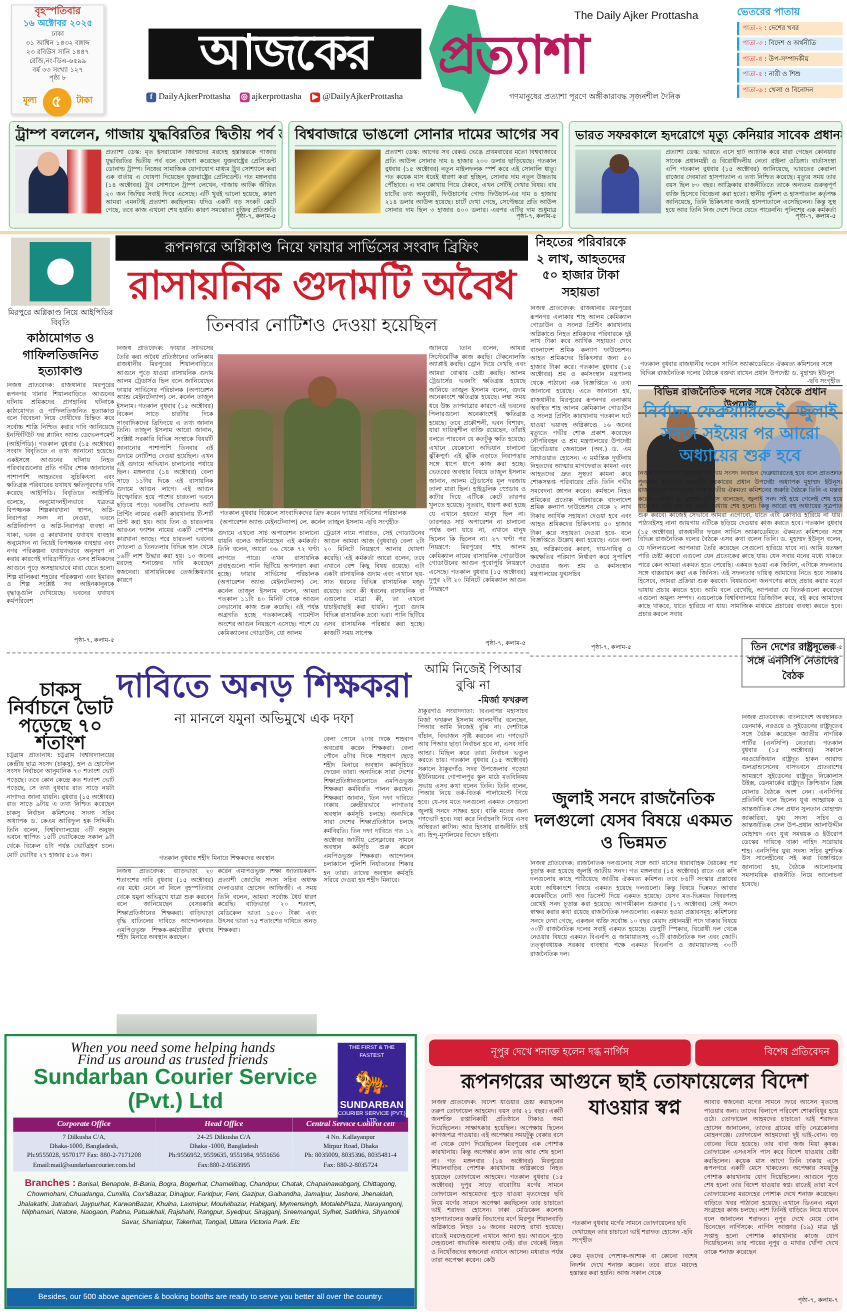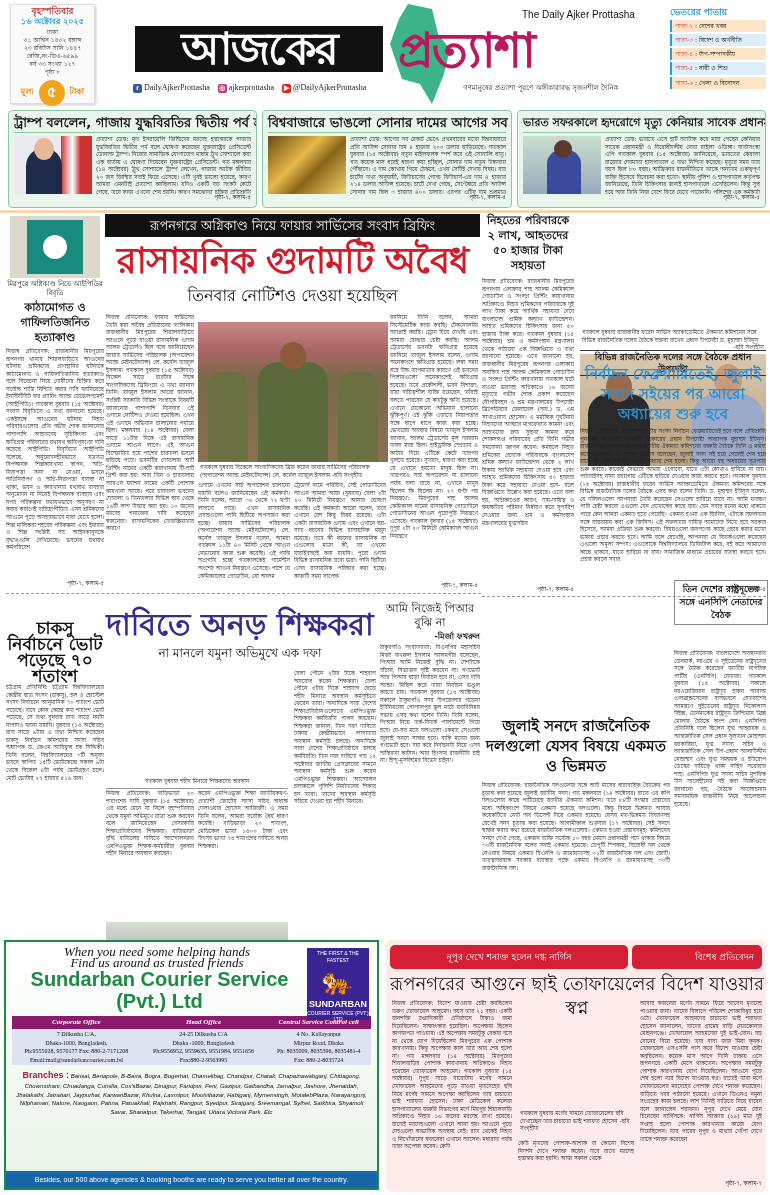--- a/index.html
+++ b/index.html
@@ -231,19 +231,19 @@
     </tr>
   </tbody>
     </table>
   <div class="branches"><b>Branches :</b> <span>Barisal, Benapole, B-Baria, Bogra, Bogerhat, Chamelibag, Chandpur, Chatak, Chapainawabganj, Chittagong, Chowmohani, Chuadanga, Cumilla, Cox'sBazar, Dinajpur, Faridpur, Feni, Gazipur, Gaibandha, Jamalpur, Jashore, Jhenaidah, Jhalakathi, Jatrabari, Jaypurhat, KarwanBazar, Khulna, Laxmipur, Moulvibazar, Habiganj, Mymensingh, MotalebPlaza, Narayangonj, Nilphamari, Natore, Naogaon, Pabna, Patuakhali, Rajshahi, Rangpur, Syedpur, Sirajganj, Sreemangal, Sylhet, Satkhira, Shyamoli Savar, Shariatpur, Takerhat, Tangail, Uttara Victoria Park. Etc</span></div>
   <div class="foot">Besides, our 500 above agencies &amp; booking booths are ready to serve you better all over the country.</div>
 </div>
 
 <div class="abs pinkbox"></div>
 <div class="abs redtab" style="left:390px;width:238px">নূপুর দেখে শনাক্ত হলেন দগ্ধ নার্গিস</div>
 <div class="abs redtab" style="left:632px;width:130px;text-align:right;padding-right:8px">বিশেষ প্রতিবেদন</div>
-<div class="abs" style="left:390px;top:972px;width:374px;text-align:center;font-size:18px;font-weight:normal;line-height:24px">রূপনগরের আগুনে ছাই তোফায়েলের বিদেশ যাওয়ার স্বপ্ন</div>
+<div class="abs" style="left:390px;top:972px;width:374px;text-align:center;font-size:18px;font-weight:bold;line-height:24px">রূপনগরের আগুনে ছাই তোফায়েলের বিদেশ যাওয়ার স্বপ্ন</div>
 <div class="abs txt" style="left:392px;top:1000px;width:120px;height:190px;overflow:hidden">নিজস্ব প্রতিবেদক: বিদেশ যাওয়ার চেষ্টা করছিলেন তরুণ তোফায়েল আহমেদ। বয়স তার ২১ বছর। একটি জনশক্তি রপ্তানিকারী প্রতিষ্ঠানে টাকাও জমা দিয়েছিলেন। সাক্ষাৎকার হয়েছিল। অপেক্ষায় ছিলেন কাগজপত্র পাওয়ার। এই অপেক্ষার সময়টুকু বেকার বসে না থেকে যোগ দিয়েছিলেন মিরপুরের এক পোশাক কারখানায়। কিন্তু অপেক্ষার কাল তার আর শেষ হলো না। গত মঙ্গলবার (১৪ অক্টোবর) মিরপুরের শিয়ালবাড়ির পোশাক কারখানায় অগ্নিকাণ্ডে নিহত হয়েছেন তোফায়েল আহমেদ। গতকাল বুধবার (১৫ অক্টোবর) দুপুর সাড়ে বারোটায় মর্গের সামনে তোফায়েল আহমেদের পুড়ে যাওয়া মৃতদেহের ছবি নিয়ে মর্গের সামনে অপেক্ষা করছিলেন তার চাচাতো ভাই শরাফত হোসেন। ঢাকা মেডিকেল কলেজ হাসপাতালের জরুরি বিভাগের মর্গে মিরপুর শিয়ালবাড়ি অগ্নিকাণ্ডে নিহত ১৬ জনের মরদেহ রাখা হয়েছে। রাতেই মরদেহগুলো এখানে আনা হয়। আগুনে পুড়ে দেহগুলো স্বাভাবিক অবস্থায় নেই। রাত থেকেই নিহত ও নিখোঁজদের স্বজনেরা এখানে আসেন। মধ্যরাত পর্যন্ত তারা অপেক্ষা করেন। কেউ</div>
 
 <div class="abs caption" style="left:518px;top:1108px;width:116px"><span>গতকাল বুধবার মর্গের সামনে তোফায়েলের ছবি দেখাচ্ছেন তার চাচাতো ভাই শরাফত হোসেন</span> <span>-ছবি সংগৃহীত</span></div>
 <div class="abs txt" style="left:518px;top:1140px;width:116px;height:48px;overflow:hidden">কেউ মৃতদের পোশাক-আশাক বা কোনো বিশেষ নিদর্শন দেখে শনাক্ত করেন। তবে রাতে মরদেহ হস্তান্তর করা হয়নি। আজ সকাল থেকে</div>
 <div class="abs txt" style="left:640px;top:1000px;width:122px;height:180px;overflow:hidden">আবার স্বজনেরা মর্গের সামনে ফিরে আসেন মৃতদেহ পাওয়ার জন্য। তাদের বিলাপে পরিবেশ শোকাবিধুর হয়ে ওঠে। তোফায়েল আহমদের চাচাতো ভাই শরাফত হোসেন জানালেন, তাদের গ্রামের বাড়ি নেত্রকোনার মোহনগঞ্জে। তোফায়েল আহমদেরা দুই ভাই-বোন। বড় বোনের বিয়ে হয়েছে। তার বাবা জজ মিয়া কৃষক। তোফায়েল এসএসসি পাস করে বিদেশ যাওয়ার চেষ্টা করছিলেন। কয়েক মাস আগে তিনি ঢাকায় এসে রূপনগরে একটি মেসে থাকতেন। অপেক্ষার সময়টুকু পোশাক কারখানায় যোগ দিয়েছিলেন। আগুনে পুড়ে শেষ হলো তার বিদেশ যাওয়ার স্বপ্ন। রাতেই তারা মর্গে তোফায়েলের মরদেহের পোশাক দেখে শনাক্ত করেছেন। বাড়িতে খবর পাঠানো হয়েছে। এখানে ডিএনএ নমুনা সংগ্রহের কাজ চলছে। লাশ তিনিই বাড়িতে নিয়ে যাবেন বলে জানালেন শরাফত। নূপুর দেখে মেয়ে বোন চিনেছেন নার্গিসকে: নার্গিস আক্তার (১৯) মাত্র দুই সপ্তাহ হলো পোশাক কারখানার কাজে যোগ দিয়েছিলেন। তার পায়ের নূপুর ও মাথার খোঁপা দেখে তাকে শনাক্ত করেছেন</div>
 <div class="abs ref" style="left:640px;top:1180px;width:122px">পৃষ্ঠা-৭, কলাম-৭</div>
 
 </body></html>

